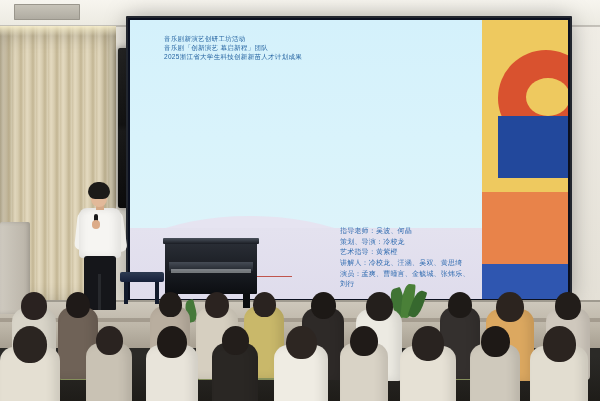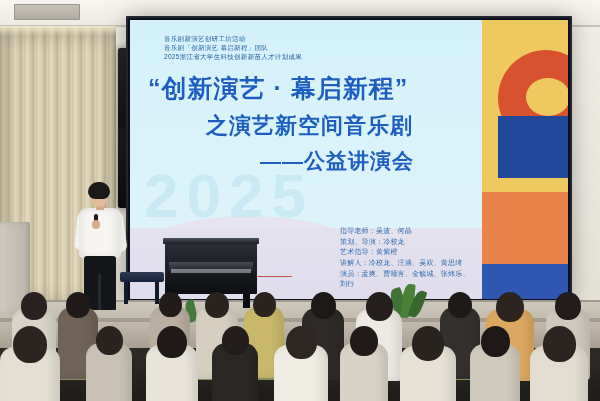--- a/index.html
+++ b/index.html
@@ -151,42 +151,36 @@
   <div class="abs curtain-top-glow" style="left:136px;width:38px;"></div>
   <div class="abs" id="speaker-left"></div>
 
   <div class="abs" id="screen"></div>
   <div class="abs" id="screen-frame"></div>
 
   <div class="abs" id="slide">
     <div class="abs" id="slide-sky"></div>
     <div class="abs" id="slide-lav-curve"></div>
     <div class="abs" id="slide-lav"></div>
-    <div class="abs" id="wm2025">2025</div>
 
     <div class="abs" id="gfx">
       <div class="abs" id="gfx-y"></div>
       <div class="abs" id="gfx-red"></div>
       <div class="abs" id="gfx-redhole"></div>
       <div class="abs" id="gfx-blue"></div>
       <div class="abs" id="gfx-or"></div>
       <div class="abs" id="gfx-b2"></div>
     </div>
 
     <div class="abs" id="slide-head">
       <div>音乐剧新演艺创研工坊活动</div>
       <div>音乐剧「创新演艺 幕启新程」团队</div>
       <div>2025浙江省大学生科技创新新苗人才计划成果</div>
     </div>
 
-    <div class="abs" id="slide-title">
-      <div id="t1">“创新演艺 · 幕启新程”</div>
-      <div id="t2">之演艺新空间音乐剧</div>
-      <div id="t3">——公益讲演会</div>
-    </div>
 
     <div class="abs" id="credits">
       <div>指导老师：吴波、何晶</div>
       <div>策划、导演：冷校龙</div>
       <div>艺术指导：黄紫橙</div>
       <div>讲解人：冷校龙、汪涵、吴双、黄思绮</div>
       <div>演员：孟爽、曹曈言、金毓城、张炜乐、</div>
       <div>刘行</div>
     </div>
   </div>

